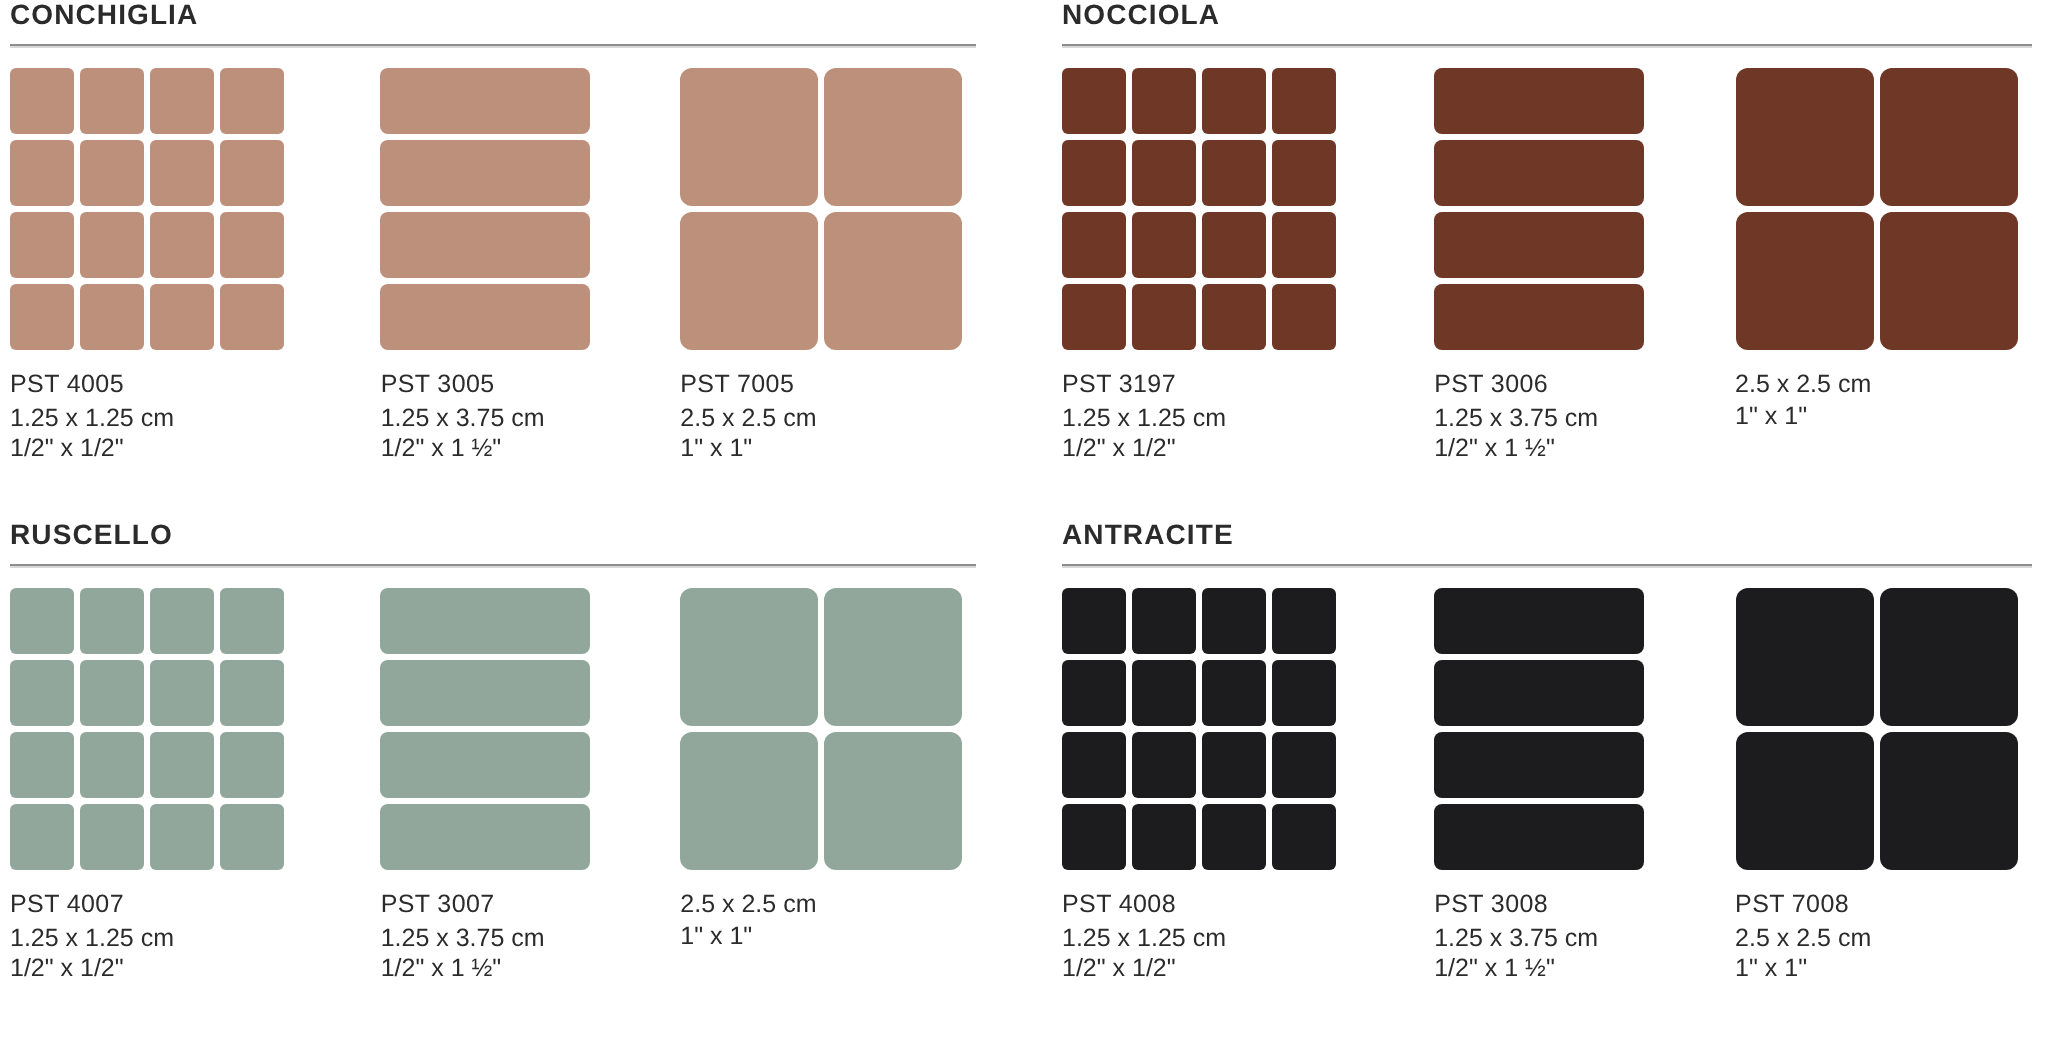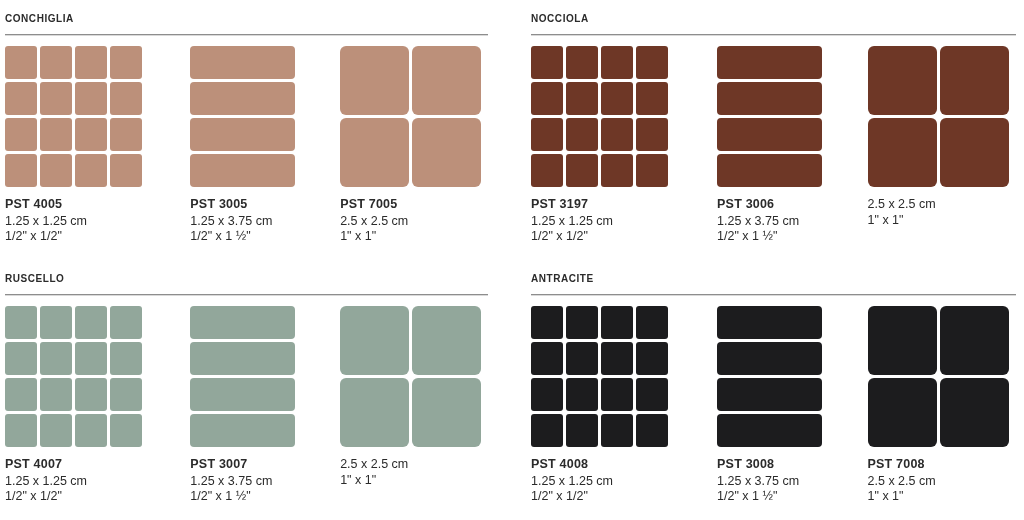--- a/index.html
+++ b/index.html
@@ -24,25 +24,25 @@
   }
   .section{
     position:relative;
     box-sizing:border-box;
     padding:0;
   }
   .section.col-left{ padding-left:5px;  padding-right:24px;}
   .section.col-right{ padding-left:19px; padding-right:8px;}
 
   .section-title{
-    font-size:10px;
+    font-size:14px;
     font-weight:bold;
     letter-spacing:.55px;
     color:#2b2b2b;
-    padding-top:12px;
+    padding-top:0;
     line-height:14px;
     text-transform:uppercase;
   }
   .section-rule{
     margin-top:8px;
     height:2px;
     background:linear-gradient(to bottom,#8d8d8d 0,#8d8d8d 1px,#d9d9d9 1px,#d9d9d9 2px);
   }
 
   
@@ -85,21 +85,21 @@
   .tilegrid.g-large  .tile{ border-radius:6px; }
 
   
   .caption{
     margin-top:10px;
     font-size:12.5px;
     line-height:15.5px;
     color:#2b2b2b;
   }
   .caption .code{
-    font-weight:bold;
+    font-weight:normal;
     letter-spacing:.2px;
     display:block;
     margin-bottom:1px;
   }
   .caption .metric{ display:block; letter-spacing:0; }
   .caption .imperial{ display:block; letter-spacing:0; }
 
   .tilewrap{ height:141px; }
 </style>
 </head>

